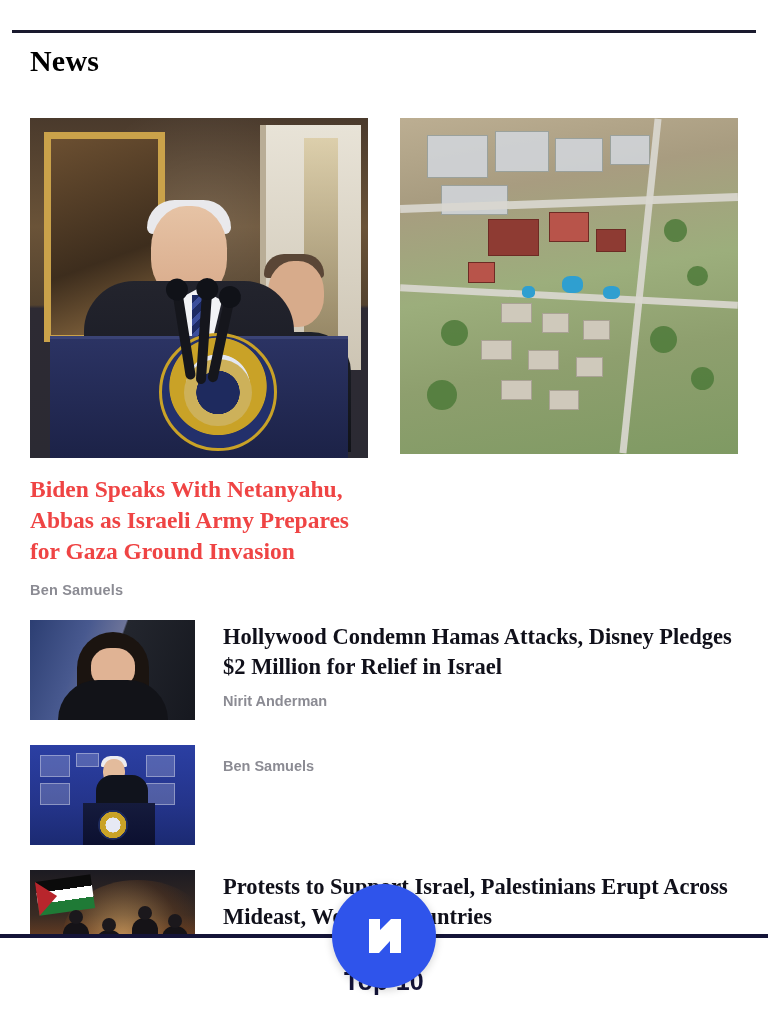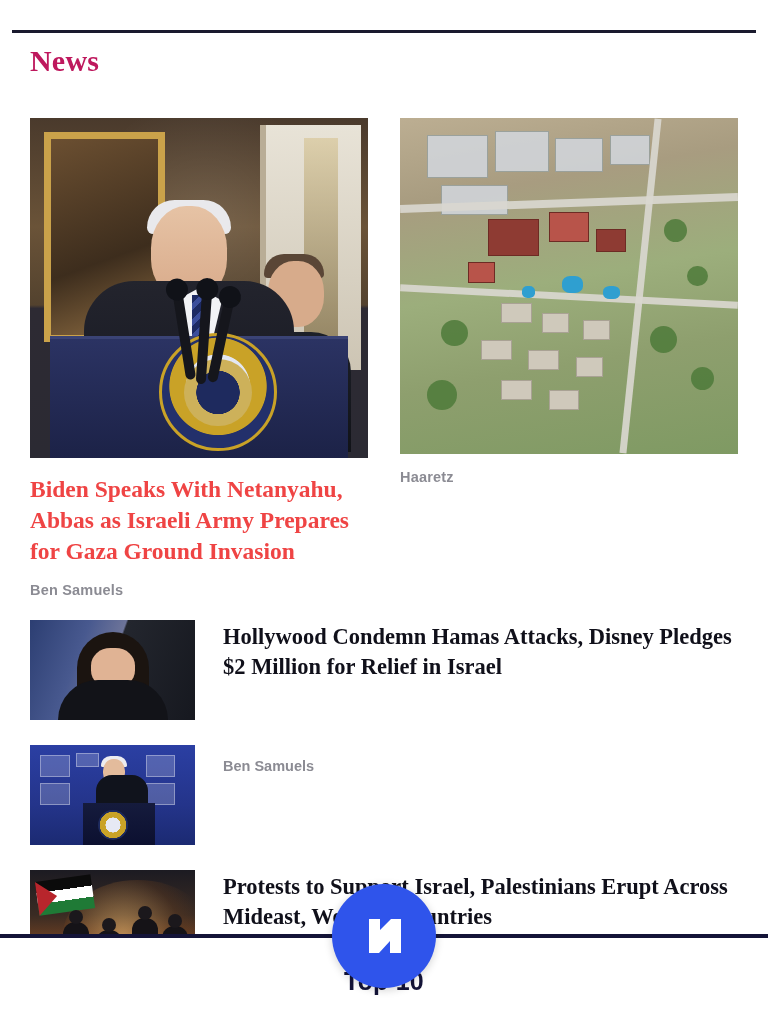--- a/index.html
+++ b/index.html
@@ -29,21 +29,21 @@
 
   
   .section-title {
     position: absolute;
     left: 30px;
     top: 44px;
     font-family: "Liberation Serif", serif;
     font-weight: bold;
     font-size: 30px;
     letter-spacing: 0.2px;
-    color: #be185d;
+    color: #000000;
   }
 
   
   .hero-grid {
     position: absolute;
     left: 30px;
     top: 118px;
     width: 708px;
     display: flex;
     gap: 32px;
@@ -392,36 +392,36 @@
           <div class="ae-pool" style="left:60%;top:50%;width:5%;height:4%;"></div>
           <div class="ae-pool" style="left:36%;top:50%;width:4%;height:3.5%;"></div>
           <div class="ae-tree" style="left:78%;top:30%;width:7%;height:7%;"></div>
           <div class="ae-tree" style="left:85%;top:44%;width:6%;height:6%;"></div>
           <div class="ae-tree" style="left:74%;top:62%;width:8%;height:8%;"></div>
           <div class="ae-tree" style="left:86%;top:74%;width:7%;height:7%;"></div>
           <div class="ae-tree" style="left:12%;top:60%;width:8%;height:8%;"></div>
           <div class="ae-tree" style="left:8%;top:78%;width:9%;height:9%;"></div>
         </div>
       </div>
-      <div class="byline">Haaretz</div>
     </div>
 
   </div>
 
   <div class="list">
 
     <div class="list-row">
       <div class="row-thumb">
         <div class="img-actress">
           <div class="ac-hair"></div>
           <div class="ac-body"></div>
         </div>
       </div>
       <div class="row-body">
         <div class="row-title">Hollywood Condemn Hamas Attacks, Disney Pledges $2 Million for Relief in Israel</div>
+        <div class="row-byline">Nirit Anderman</div>
       </div>
     </div>
 
     <div class="list-row">
       <div class="row-thumb">
         <div class="img-biden-blue">
           <div class="bb-panel" style="left:6%;top:10%;width:18%;height:22%;"></div>
           <div class="bb-panel" style="left:6%;top:38%;width:18%;height:22%;"></div>
           <div class="bb-panel" style="left:70%;top:10%;width:18%;height:22%;"></div>
           <div class="bb-panel" style="left:70%;top:38%;width:18%;height:22%;"></div>

